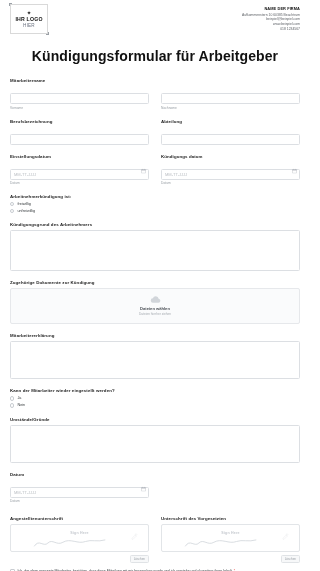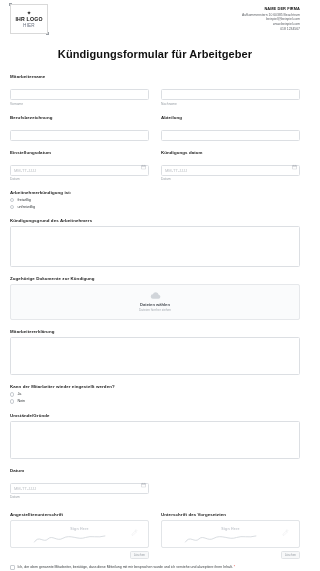--- a/index.html
+++ b/index.html
@@ -24,21 +24,21 @@
   .logo-mark { font-size: 6px; line-height: 6px; color: #111; }
   .logo-l1 { font-size: 5.2px; font-weight: 700; letter-spacing: .2px; line-height: 7px; color: #111; }
   .logo-l2 { font-size: 4.6px; font-weight: 400; letter-spacing: .2px; line-height: 6px; color: #6b7280; }
 
   .company { text-align: right; line-height: 4.6px; padding-top: 3px; }
   .company .cname { font-size: 3.9px; font-weight: 700; color: #111; letter-spacing: .1px;
                     display: block; margin-bottom: 1.2px; }
   .company span.cline { font-size: 3.4px; color: #5f6368; display: block; }
 
   
-  .title { text-align: center; font-size: 11px; font-weight: 700; color: #111;
+  .title { text-align: center; font-size: 14px; font-weight: 700; color: #111;
            margin-top: 14px; letter-spacing: .1px; }
 
   
   .form { margin-top: 14px; }
   .row { display: flex; gap: 12px; }
   .col { flex: 1 1 0; min-width: 0; }
   .field { margin-bottom: 9px; }
   label.flabel { display: block; font-size: 4.4px; font-weight: 700; color: #222;
                  margin-bottom: 3px; letter-spacing: .1px; }
   .sublabel { font-size: 3.3px; color: #9aa0a6; margin-top: 1.5px; display: block; }

